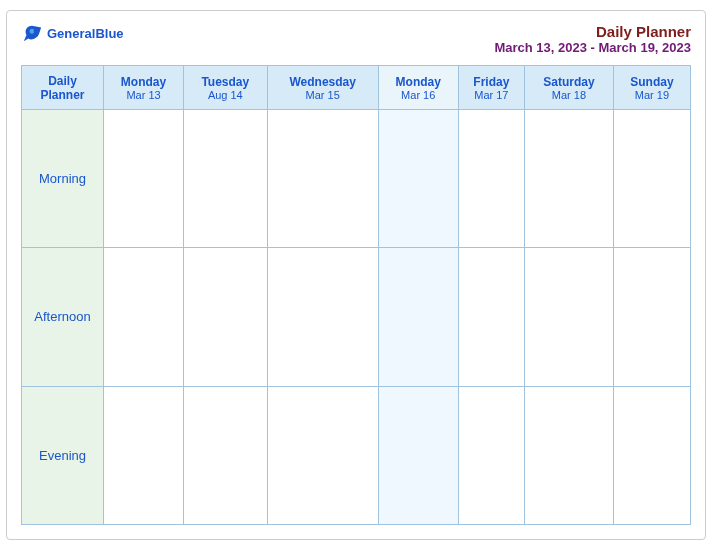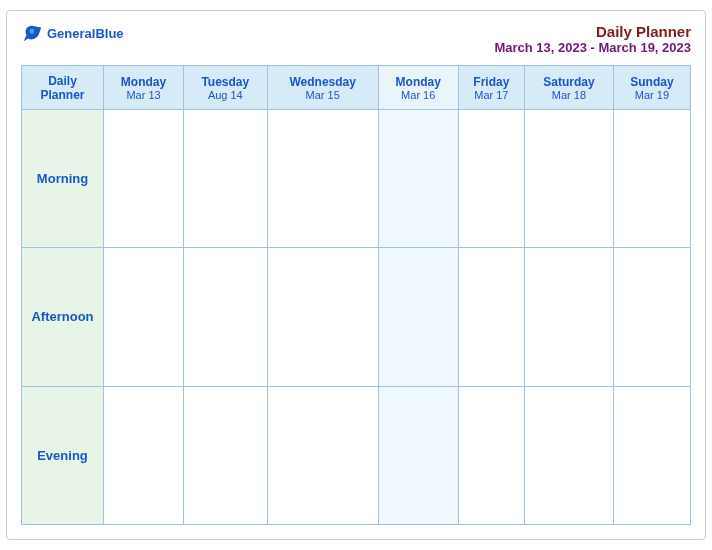--- a/index.html
+++ b/index.html
@@ -111,21 +111,21 @@
       color: #1a56cc;
       font-weight: bold;
       vertical-align: middle;
     }
 
     .calendar-table tbody tr td.row-label {
       background-color: #e8f4e8;
       width: 82px;
       font-size: 13px;
       color: #1a56cc;
-      font-weight: bold;
+      font-weight: normal;
     }
 
     .calendar-table tbody tr td.data-cell {
       background-color: #fff;
     }
 
     
     .calendar-table thead tr th.thursday-col,
     .calendar-table tbody tr td.thursday-col {
       background-color: #eaf4fb;

